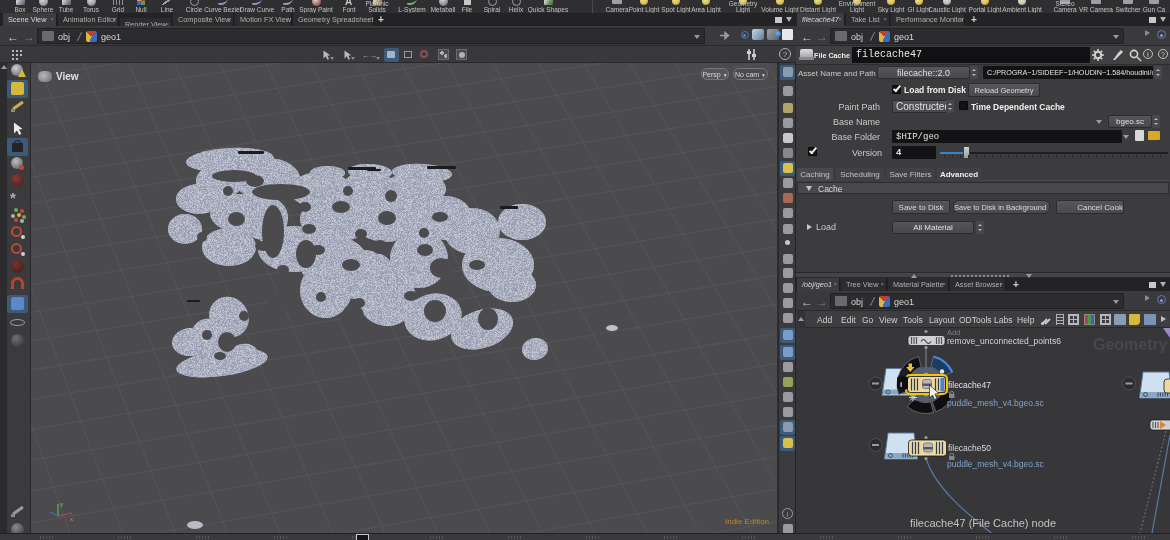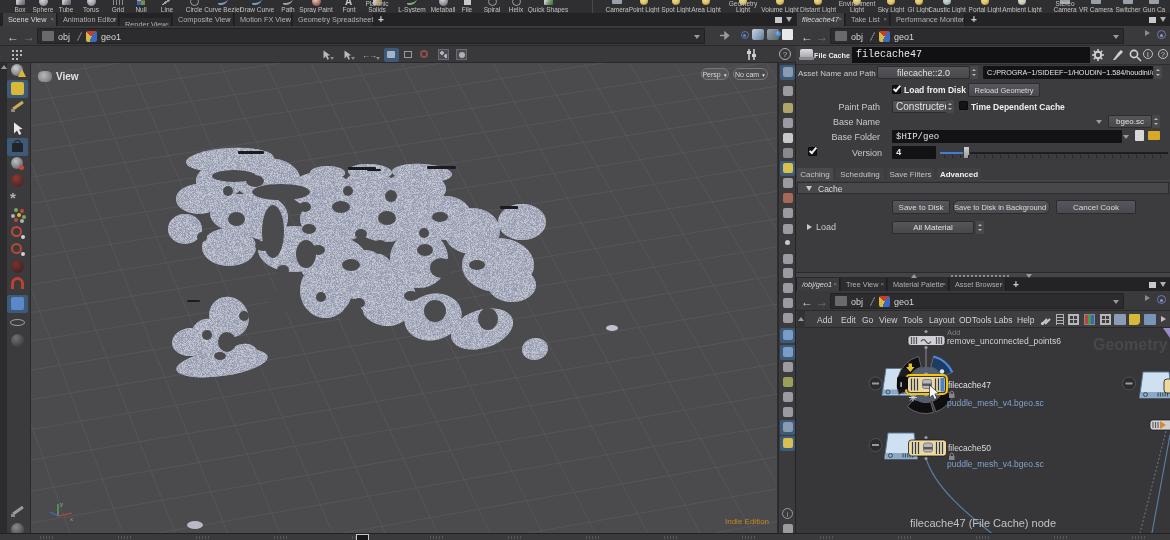--- a/index.html
+++ b/index.html
@@ -571,21 +571,21 @@
 <div class="abs" style="left:797px;top:168px;width:36px;height:13px;background:#4a4a4e;border-radius:2px 2px 0 0;color:#c2c2c2;font-weight:normal;font-size:8px;text-align:center;line-height:13px">Caching</div>
 <div class="abs" style="left:836px;top:168px;width:48px;height:13px;background:#414144;border-radius:2px 2px 0 0;color:#c2c2c2;font-weight:normal;font-size:8px;text-align:center;line-height:13px">Scheduling</div>
 <div class="abs" style="left:887px;top:168px;width:47px;height:13px;background:#414144;border-radius:2px 2px 0 0;color:#c2c2c2;font-weight:normal;font-size:8px;text-align:center;line-height:13px">Save Filters</div>
 <div class="abs" style="left:937px;top:168px;width:44px;height:13px;background:#414144;border-radius:2px 2px 0 0;color:#f0f0f0;font-weight:bold;font-size:8px;text-align:center;line-height:13px">Advanced</div>
 <div class="abs" style="left:797px;top:182px;width:372px;height:12px;background:#48484c;border:1px solid #2e2e30">
       <span class="abs" style="left:8px;top:3px;width:0;height:0;border-left:3.5px solid transparent;border-right:3.5px solid transparent;border-top:5px solid #c8c8c8"></span>
       <span class="abs" style="left:20px;top:1px;color:#dadada;font-size:8.5px">Cache</span>
     </div>
 <div class="abs" style="left:892px;top:200px;width:58px;height:14px;background:linear-gradient(#56565b,#494950);border:1px solid #2c2c2e;border-radius:2px;color:#dcdcdc;font-size:8px;text-align:center;line-height:13px;white-space:nowrap;overflow:hidden">Save to Disk</div>
 <div class="abs" style="left:953px;top:200px;width:97px;height:14px;background:linear-gradient(#56565b,#494950);border:1px solid #2c2c2e;border-radius:6px;color:#dcdcdc;font-size:7.5px;text-align:left;line-height:13px;white-space:nowrap;overflow:hidden">Save to Disk in Background</div>
-<div class="abs" style="left:1056px;top:200px;width:80px;height:14px;background:linear-gradient(#56565b,#494950);border:1px solid #2c2c2e;border-radius:2px;color:#dcdcdc;font-size:8px;text-align:center;line-height:13px;white-space:nowrap;overflow:hidden">Cancel Cook</div>
+<div class="abs" style="left:1056px;top:200px;width:68px;height:14px;background:linear-gradient(#56565b,#494950);border:1px solid #2c2c2e;border-radius:2px;color:#dcdcdc;font-size:8px;text-align:right;line-height:13px;white-space:nowrap;overflow:hidden">Cancel Cook</div>
 <div class="abs" style="left:807px;top:224px;width:0;height:0;border-top:3.5px solid transparent;border-bottom:3.5px solid transparent;border-left:5px solid #c8c8c8"></div>
 <div class="abs" style="left:816px;top:222px;color:#c9c9c9;font-size:9px">Load</div>
 <div class="abs" style="left:892px;top:221px;width:82px;height:13px;background:linear-gradient(#55555a,#48484c);border:1px solid #2c2c2e;border-radius:2px;color:#e0e0e0;font-size:8px;text-align:center;line-height:12px">All Material</div>
 <div class="abs" style="left:976px;top:221px;width:8px;height:13px;background:#48484c;border-radius:1px">
       <div class="abs" style="left:2px;top:2.5px;width:0;height:0;border-left:2px solid transparent;border-right:2px solid transparent;border-bottom:2.5px solid #b8b8b8"></div>
       <div class="abs" style="left:2px;top:7.5px;width:0;height:0;border-left:2px solid transparent;border-right:2px solid transparent;border-top:2.5px solid #b8b8b8"></div>
     </div>
 <div class="abs" style="left:796px;top:272px;width:374px;height:6px;background:#454549;border-top:1px solid #2a2a2c;border-bottom:1px solid #2a2a2c">
       <div class="abs" style="left:155px;top:2px;width:60px;height:2px;background:repeating-linear-gradient(90deg,#8a8a8e 0 2px,transparent 2px 4px)"></div>
       <div class="abs" style="left:115px;top:1px;width:0;height:0;border-left:3px solid transparent;border-right:3px solid transparent;border-bottom:4px solid #9a9a9a"></div>

